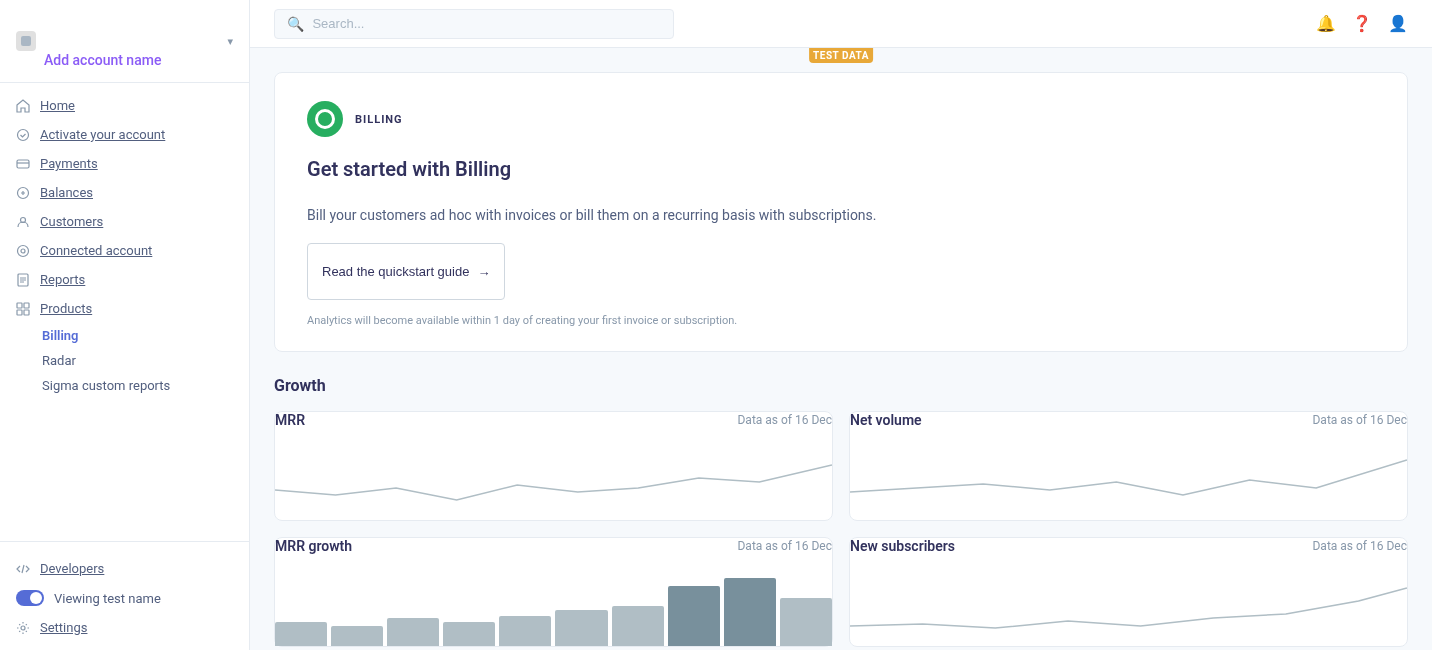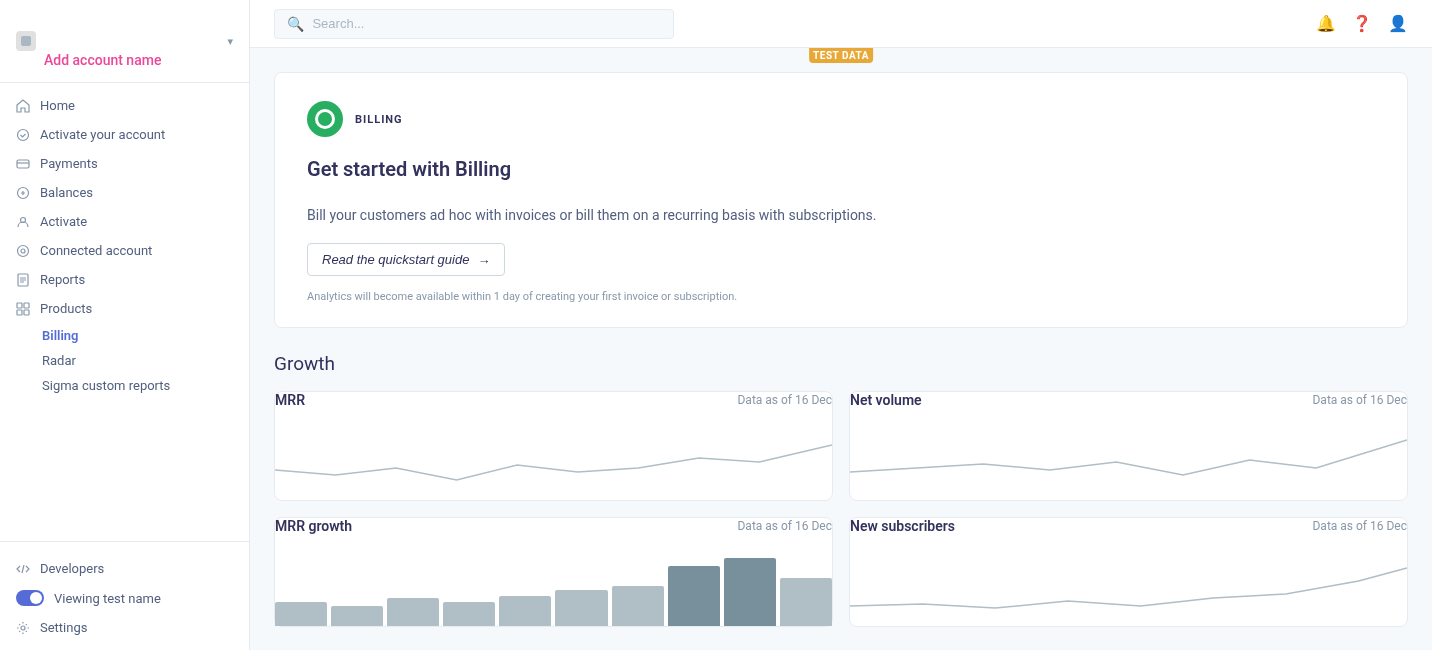--- a/index.html
+++ b/index.html
@@ -2,24 +2,24 @@
 <html><head>
   <meta charset="utf-8">
   <style>
     * { box-sizing: border-box; margin: 0; padding: 0; }
     body { font-family: -apple-system, BlinkMacSystemFont, 'Segoe UI', Roboto, sans-serif; background: #f6f9fc; display: flex; height: 650px; overflow: hidden; font-size: 13px; color: #32325d; }
 
     
     .sidebar { width: 250px; background: #fff; border-right: 1px solid #e6ebf1; display: flex; flex-direction: column; height: 100%; overflow-y: auto; flex-shrink: 0; }
     .sidebar-header { padding: 14px 16px; border-bottom: 1px solid #e6ebf1; display: flex; align-items: center; gap: 8px; cursor: pointer; }
     .sidebar-header-icon { width: 20px; height: 20px; background: #e0e0e0; border-radius: 4px; display: flex; align-items: center; justify-content: center; }
-    .sidebar-header-title { font-size: 14px; font-weight: 500; color: #ec4899; flex: 1; margin-top: 38px; }
+    .sidebar-header-title { font-size: 14px; font-weight: 500; color: #8b5cf6; flex: 1; margin-top: 38px; }
     .sidebar-header-chevron { color: #8898aa; font-size: 11px; }
     .sidebar-section { padding: 8px 0; }
-    .sidebar-item { display: flex; align-items: center; gap: 10px; padding: 7px 16px; cursor: pointer; border-radius: 4px; color: #525f7f; font-size: 13px; }
+    .sidebar-item { display: flex; align-items: center; gap: 10px; padding: 7px 16px; cursor: pointer; border-radius: 4px; color: #525f7f; font-size: 13px; text-decoration: underline; }
     .sidebar-item-label { font-size: 13px; }
     .sidebar-sub-item { display: flex; align-items: center; padding: 5px 16px 5px 42px; cursor: pointer; color: #525f7f; font-size: 13px; }
     .sidebar-sub-item.active { color: #556cd6; font-weight: 600; }
     .sidebar-divider { height: 1px; background: #e6ebf1; margin: 4px 0; }
     .sidebar-toggle-item { display: flex; align-items: center; gap: 10px; padding: 7px 16px; cursor: pointer; color: #525f7f; font-size: 13px; }
 
     
     .toggle { position: relative; display: inline-block; width: 28px; height: 16px; flex-shrink: 0; }
     .toggle-track { width: 28px; height: 16px; background: #556cd6; border-radius: 8px; position: relative; }
     .toggle-thumb { width: 12px; height: 12px; background: #fff; border-radius: 50%; position: absolute; top: 2px; left: 14px; }
@@ -43,26 +43,26 @@
     .test-data-banner { position: absolute; top: 0; left: 50%; transform: translateX(-50%); background: #e8a838; color: #fff; font-size: 10px; font-weight: 700; padding: 2px 4px; border-radius: 0 0 4px 4px; letter-spacing: 0.5px; z-index: 10; text-transform: uppercase; }
 
     
     .billing-card { background: #fff; border: 1px solid #e6ebf1; border-radius: 8px; margin: 24px 24px 0 24px; padding: 28px 32px 24px 32px; }
     .billing-header { display: flex; align-items: center; gap: 12px; margin-bottom: 20px; }
     .billing-logo { width: 36px; height: 36px; background: #27ae60; border-radius: 50%; display: flex; align-items: center; justify-content: center; }
     .billing-logo-inner { width: 20px; height: 20px; border: 3px solid #fff; border-radius: 50%; }
     .billing-tag { font-size: 11px; font-weight: 700; color: #32325d; letter-spacing: 1px; text-transform: uppercase; }
     .billing-title { font-size: 20px; font-weight: 600; color: #32325d; margin-bottom: 26px; }
     .billing-desc { font-size: 14px; color: #525f7f; margin-bottom: 20px; }
-    .quickstart-btn { display: inline-flex; align-items: center; gap: 8px; border: 1px solid #cfd7df; border-radius: 4px; padding: 8px 14px; font-size: 13px; color: #32325d; background: #fff; cursor: pointer; margin-bottom: 14px; font-style: italic; }
+    .quickstart-btn { display: inline-flex; align-items: center; gap: 8px; border: 1px solid #cfd7df; border-radius: 4px; padding: 20px 14px; font-size: 13px; color: #32325d; background: #fff; cursor: pointer; margin-bottom: 14px; }
     .billing-note { font-size: 11px; color: #8898aa; }
 
     
     .growth-section { padding: 24px; }
-    .growth-title { font-size: 19px; font-weight: 400; color: #32325d; margin-bottom: 16px; }
+    .growth-title { font-size: 16px; font-weight: 700; color: #32325d; margin-bottom: 16px; }
     .charts-grid { display: grid; grid-template-columns: 1fr 1fr; gap: 16px; }
     .chart-card { background: #fff; border: 1px solid #e6ebf1; border-radius: 8px; padding: 0; }
     .chart-header { display: flex; align-items: center; justify-content: space-between; margin-bottom: 12px; }
     .chart-title { font-size: 14px; font-weight: 600; color: #32325d; }
     .chart-date { font-size: 12px; color: #8898aa; }
     .chart-area { height: 80px; position: relative; overflow: hidden; }
     svg.chart-svg { width: 100%; height: 100%; }
     .bar-chart-area { height: 80px; display: flex; align-items: flex-end; gap: 4px; }
     .bar { background: #b0bec5; border-radius: 2px 2px 0 0; flex: 1; }
     .bar.darker { background: #78909c; }
@@ -117,21 +117,21 @@
       </span>
       <span class="sidebar-item-label">Balances</span>
     </div>
     <div class="sidebar-item">
       <span style="width:14px;height:14px;display:flex;align-items:center;">
         <svg width="14" height="14" viewBox="0 0 14 14">
             <circle cx="7" cy="5" r="2.5" fill="none" stroke="#8898aa" stroke-width="1.2"></circle>
             <path d="M2 12c0-2.8 2.2-5 5-5s5 2.2 5 5" fill="none" stroke="#8898aa" stroke-width="1.2"></path>
           </svg>
       </span>
-      <span class="sidebar-item-label">Activate</span>
+      <span class="sidebar-item-label">Customers</span>
     </div>
     <div class="sidebar-item">
       <span style="width:14px;height:14px;display:flex;align-items:center;">
         <svg width="14" height="14" viewBox="0 0 14 14">
             <circle cx="7" cy="7" r="5.5" fill="none" stroke="#8898aa" stroke-width="1.2"></circle>
             <circle cx="7" cy="7" r="2" fill="none" stroke="#8898aa" stroke-width="1.2"></circle>
           </svg>
       </span>
       <span class="sidebar-item-label">Connected account</span>
     </div>

